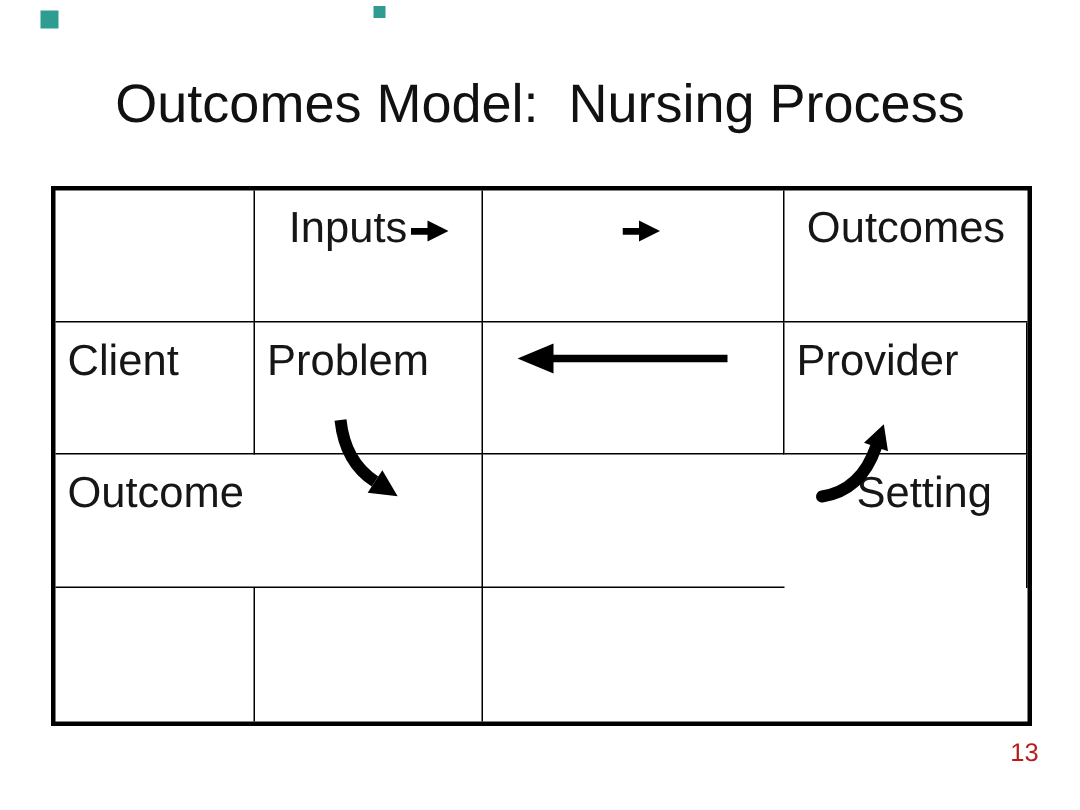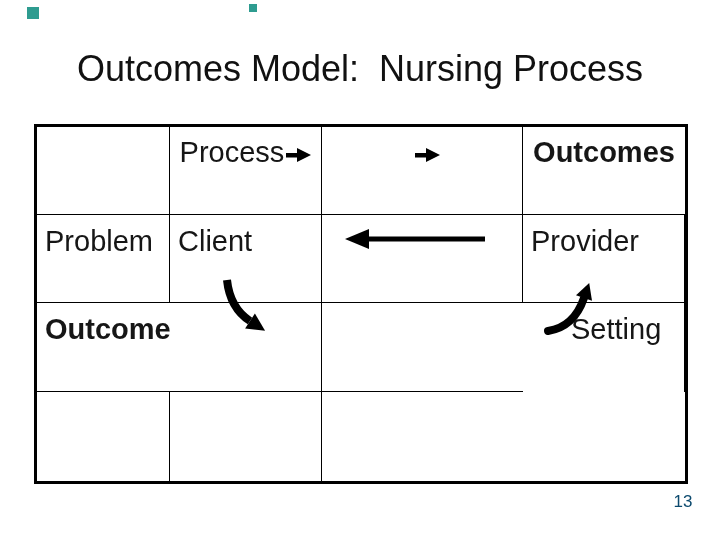--- a/index.html
+++ b/index.html
@@ -33,69 +33,69 @@
     grid-template-rows: 88px 88px 89px auto;
   }
   .cell {
     box-sizing: border-box;
     border-right: 1.4px solid #000;
     border-bottom: 1.4px solid #000;
     font-size: 29px; line-height: 1.15;
     padding: 10px 8px 0 8px;
     overflow: hidden;
   }
-  .cell.last-col { border-right: none; font-weight: bold; }
+  .cell.last-col { border-right: none; }
   .cell.last-row { border-bottom: none; padding-left: 48px; }
   .cell.hdr { text-align: center; padding-top: 9px; }
 
   .arrow-svg { display: inline-block; vertical-align: -1px; }
   .gap-sm { margin-left: 2px; }
   .gap-lg { margin-left: 11px; }
 
   .overlay { position: absolute; pointer-events: none; }
   .ov-left-arrow   { left: 345px; top: 228px; }
   .ov-curve-down   { left: 215px; top: 274px; }
   .ov-curve-up     { left: 540px; top: 276px; }
 
   .pageno {
     position: absolute; left: 668px; top: 493px; width: 30px;
-    font-size: 17px; color: #0c4a6e; text-align: center; line-height: 1.1;
+    font-size: 17px; color: #b91c1c; text-align: center; line-height: 1.1;
   }
 </style>
 </head>
 <body>
 
 <div class="slide">
 
   <div class="deco deco-1" style="background: rgb(46, 156, 144);"></div>
   <div class="deco deco-2" style="background: rgb(46, 156, 144);"></div>
 
   <h1 class="title">Outcomes Model:  Nursing Process</h1>
 
   <div class="grid">
 
     <div class="cell hdr"></div>
     <div class="cell hdr">
-      <span>Process</span><svg class="arrow-svg gap-sm" width="25" height="16" viewBox="0 0 25 16">
+      <span>Inputs</span><svg class="arrow-svg gap-sm" width="25" height="16" viewBox="0 0 25 16">
           <rect x="0" y="6" width="13" height="4.5" fill="#000"></rect>
           <polygon points="11,1 25,8 11,15" fill="#000"></polygon>
         </svg>
     </div>
     <div class="cell hdr">
       <svg class="arrow-svg gap-lg" width="25" height="16" viewBox="0 0 25 16">
           <rect x="0" y="6" width="13" height="4.5" fill="#000"></rect>
           <polygon points="11,1 25,8 11,15" fill="#000"></polygon>
         </svg>
     </div>
     <div class="cell hdr last-col">
       <span>Outcomes</span>
     </div>
 
+    <div class="cell">Client</div>
     <div class="cell">Problem</div>
-    <div class="cell">Client</div>
     <div class="cell"></div>
     <div class="cell">Provider</div>
 
     <div class="cell last-col">Outcome</div>
     <div class="cell"></div>
     <div class="cell last-col"></div>
 
     <div class="cell last-row">Setting</div>
     <div class="cell last-row"></div>
     <div class="cell last-row"></div>

